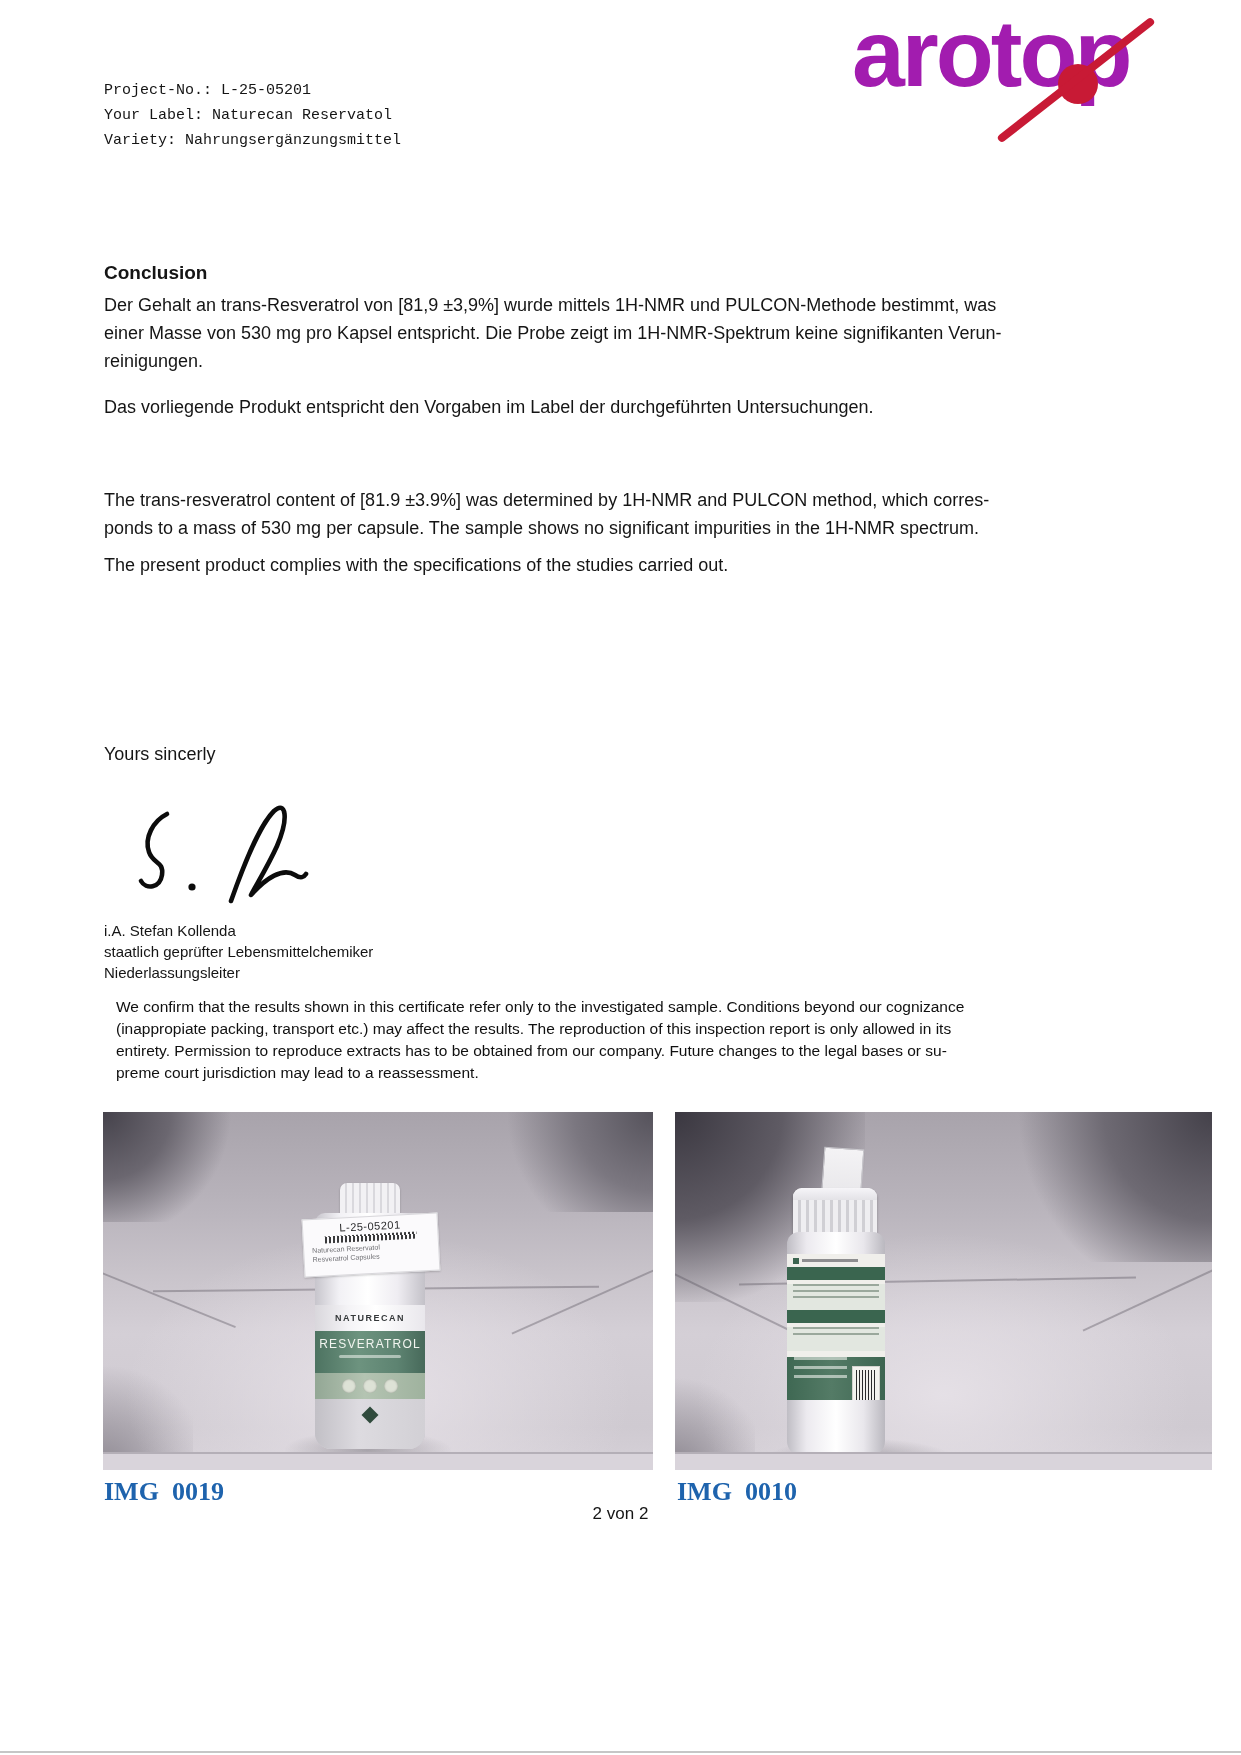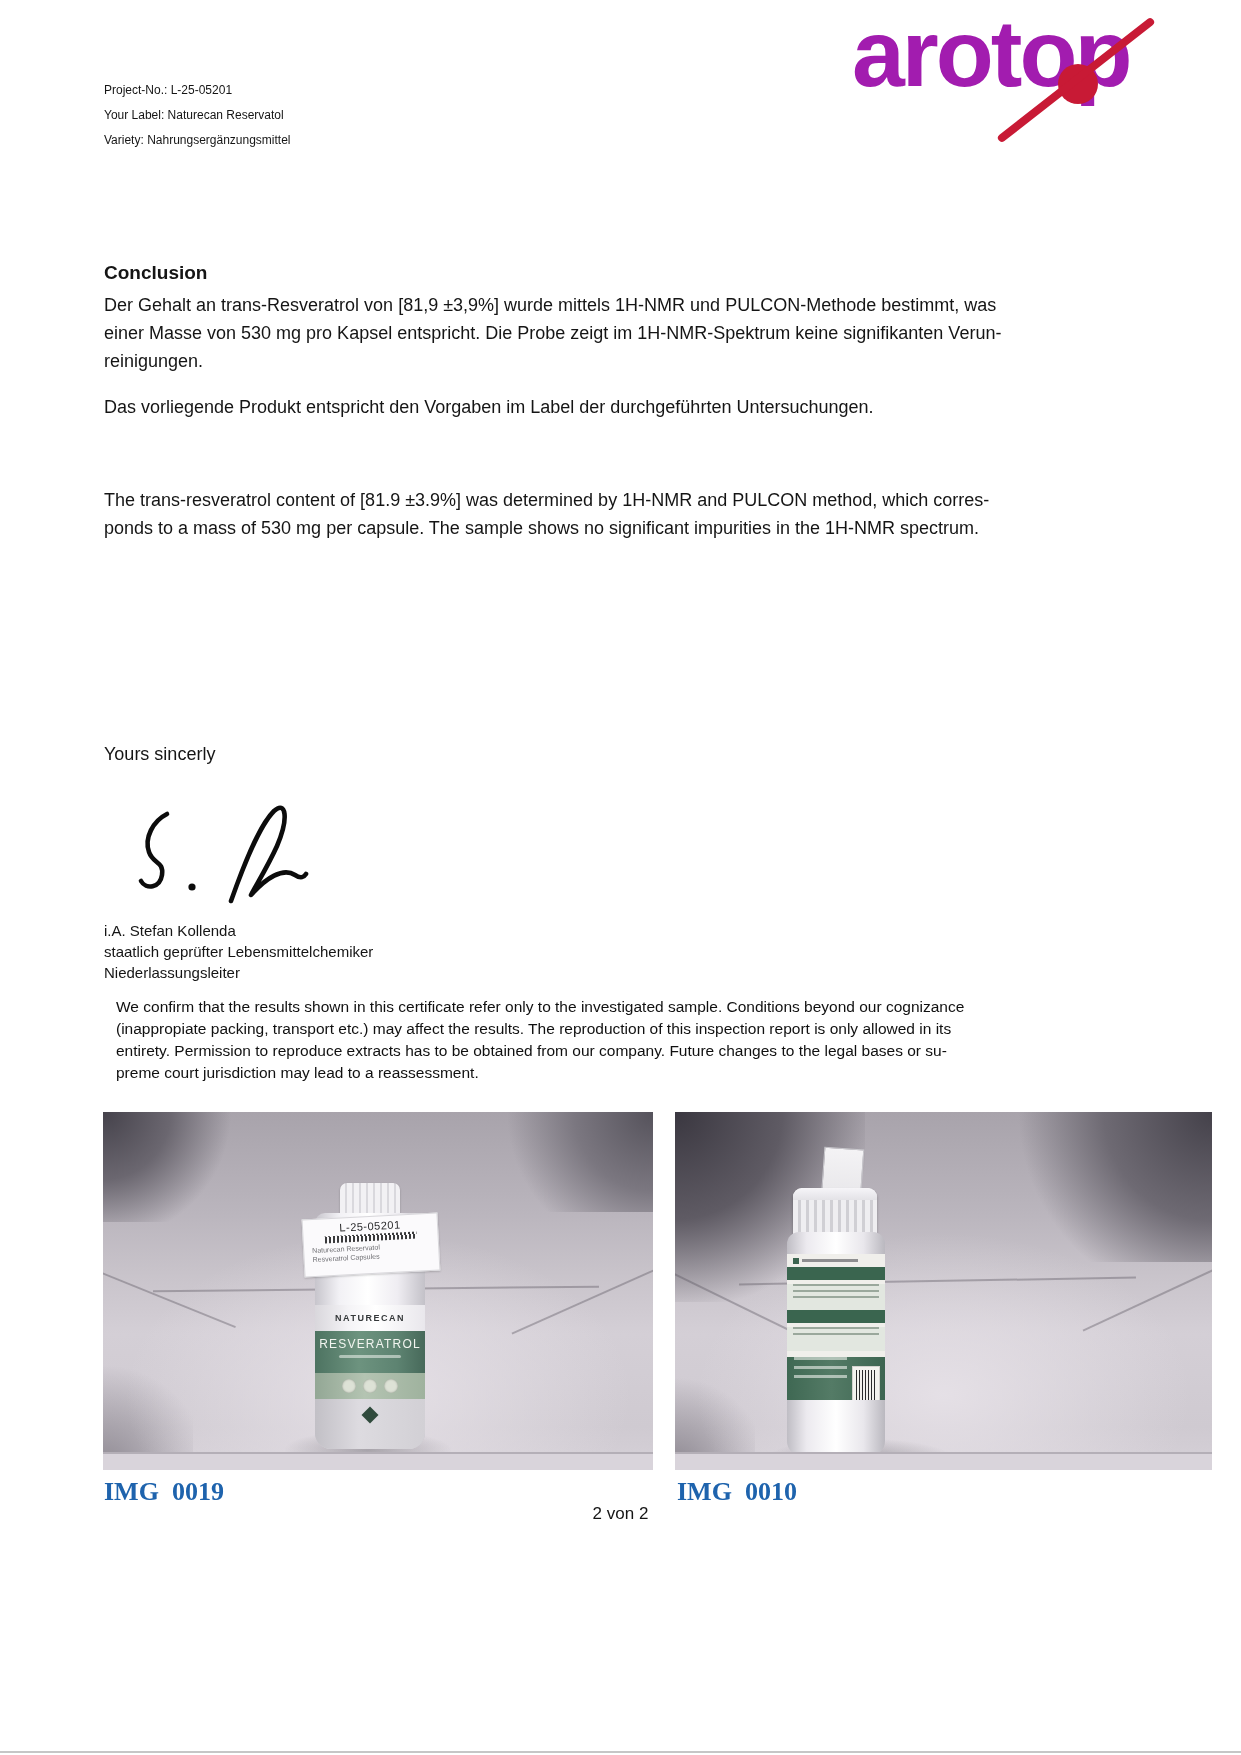--- a/index.html
+++ b/index.html
@@ -6,21 +6,21 @@
   .page {
     position:relative; width:1241px; height:1755px; margin:0 auto;
     background:#ffffff; overflow:hidden;
     font-family:"Liberation Sans", sans-serif; color:#151515;
   }
   .pre { white-space:pre-line; }
 
   
   .header-info {
     position:absolute; left:104px; top:78px;
-    font-size:12px; line-height:25px;
+    font-size:15px; line-height:25px;font-family:Liberation Mono, monospace;
   }
 
   
   .logo { position:absolute; left:852px; top:6px; width:330px; height:130px; }
   .logo-text {
     font-family:"Liberation Sans", sans-serif; font-size:95px; font-weight:700;
     letter-spacing:-3px; color:#a21caf; line-height:95px; user-select:none;
   }
   .logo-text span { position:relative; }
   .logo-dot {
@@ -176,20 +176,21 @@
     <div class="logo-slash"></div>
   </div>
 
   <div class="conclusion-heading">Conclusion</div>
   <div class="para para-de1 pre">Der Gehalt an trans-Resveratrol von [81,9 ±3,9%] wurde mittels 1H-NMR und PULCON-Methode bestimmt, was
 einer Masse von 530 mg pro Kapsel entspricht. Die Probe zeigt im 1H-NMR-Spektrum keine signifikanten Verun-
 reinigungen.</div>
   <div class="para para-de2 pre">Das vorliegende Produkt entspricht den Vorgaben im Label der durchgeführten Untersuchungen.</div>
   <div class="para para-en1 pre">The trans-resveratrol content of [81.9 ±3.9%] was determined by 1H-NMR and PULCON method, which corres-
 ponds to a mass of 530 mg per capsule. The sample shows no significant impurities in the 1H-NMR spectrum.</div>
+  <div class="para para-en2 pre">The present product complies with the specifications of the studies carried out.</div>
 
   <div class="closing">Yours sincerly</div>
 
   <svg class="signature-svg" width="175" height="110" viewBox="0 0 175 110">
     <g fill="none" stroke="#0c0c0c" stroke-width="4.6" stroke-linecap="round" stroke-linejoin="round">
       <path d="M 31,16 C 17,23 8,40 13,54 C 17,66 28,63 26,77 C 24,90 10,92 5,83"></path>
       <path d="M 95,103 C 106,72 122,29 138,13 C 150,2 153,20 141,48 C 132,68 119,89 115,97 C 130,80 147,69 159,77 C 165,81 168,79 170,76"></path>
     </g>
     <circle cx="56" cy="89" r="3.6" fill="#0c0c0c"></circle>
   </svg>

